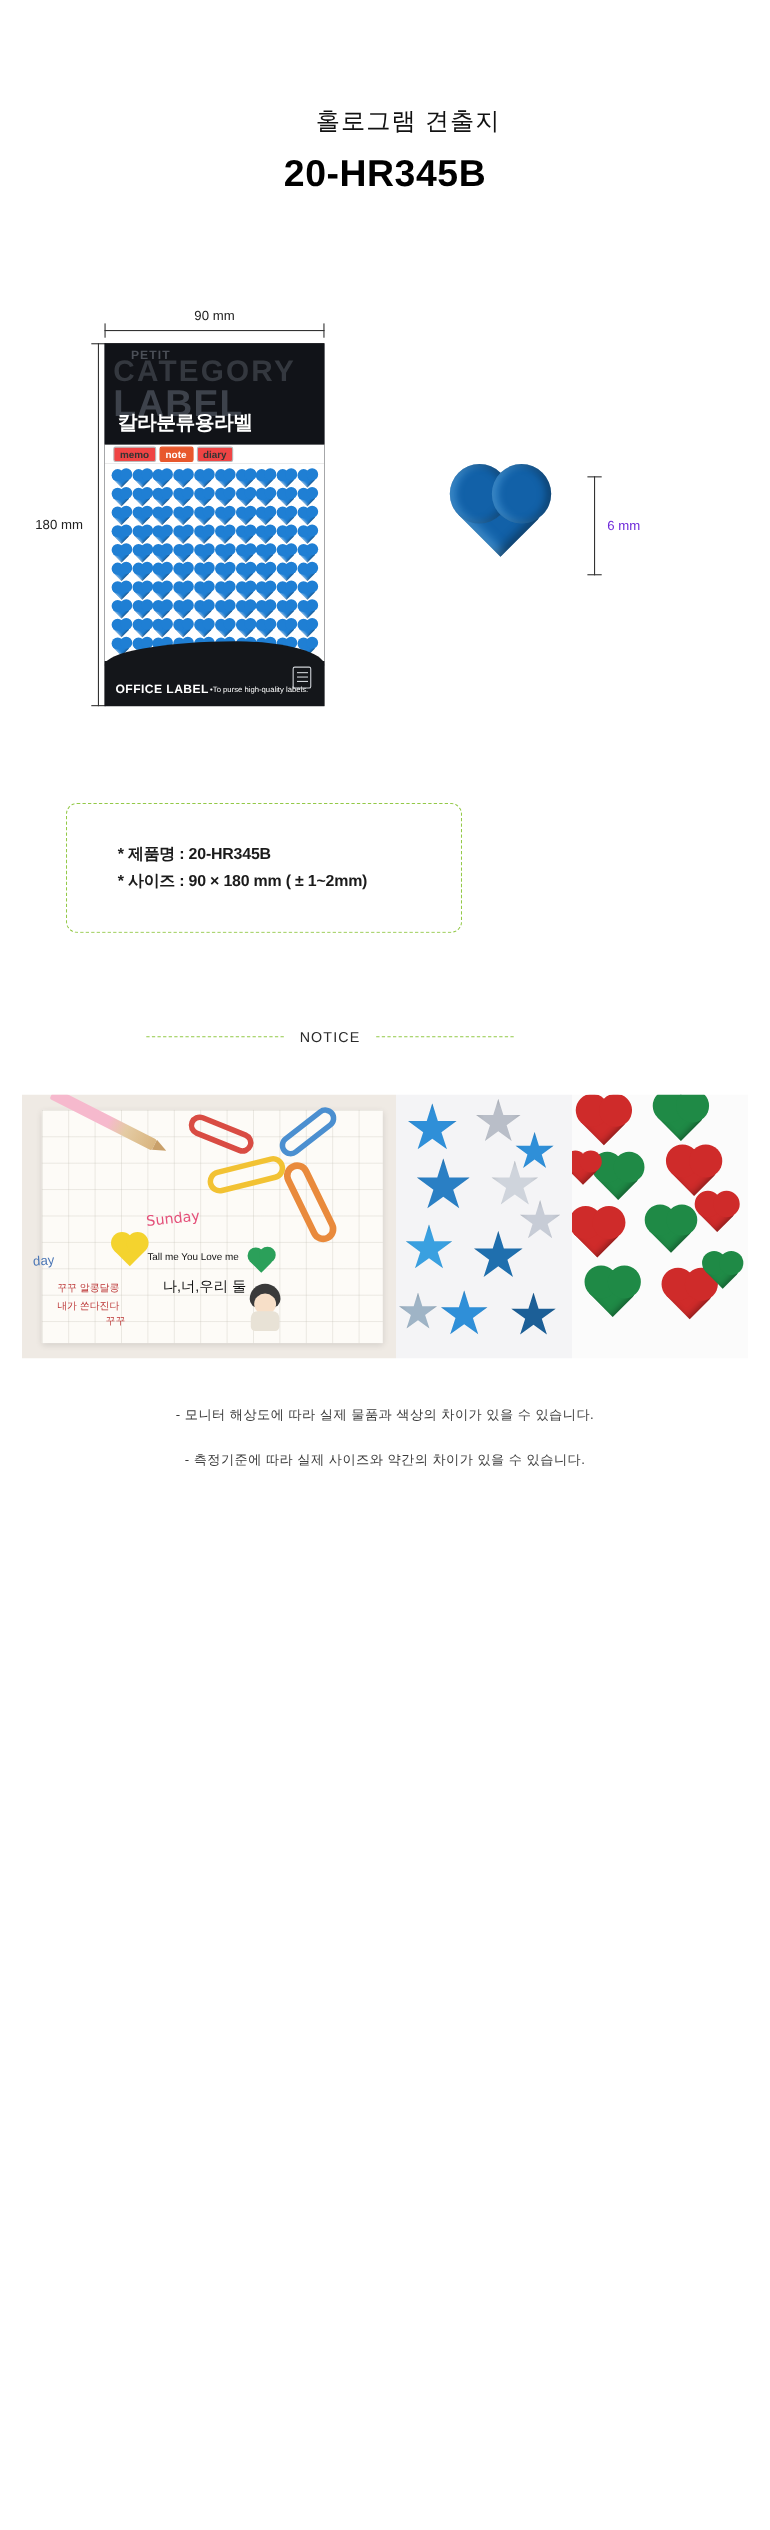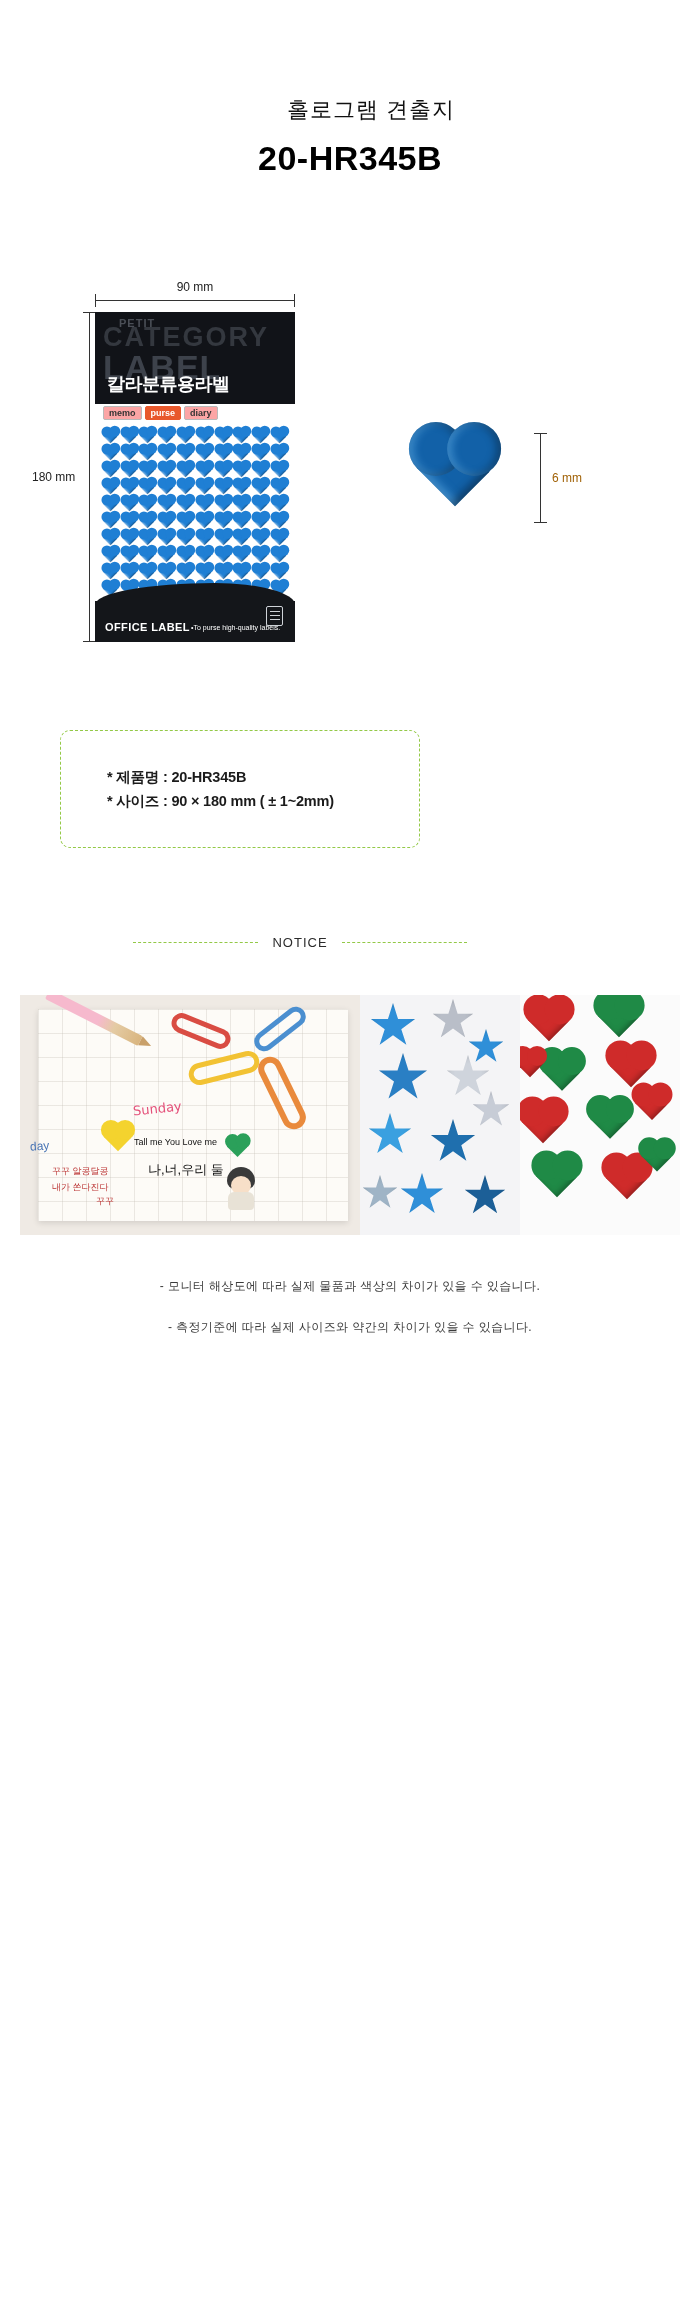--- a/index.html
+++ b/index.html
@@ -174,21 +174,21 @@
     padding: 0 8px;
     gap: 3px;
   }
   .pkg-tab {
     font-size: 9px;
     font-weight: bold;
     color: #333;
     padding: 1px 5px;
     border: 1px solid #b9b9b9;
     border-radius: 2px;
-    background: #fca5a5;
+    background: #ef4444;
     line-height: 10px;
   }
   .pkg-tab.active {
     background: #e8582c;
     color: #fff;
     border-color: #e8582c;
   }
   .sticker-sheet {
     position: relative;
     height: 180px;
@@ -322,21 +322,21 @@
     background: #333;
   }
   .dim-right .cap-t { top: 0; }
   .dim-right .cap-b { bottom: 0; }
   .dim-right .label {
     position: absolute;
     left: 12px;
     top: 50%;
     transform: translateY(-50%);
     font-size: 12px;
-    color: #a16207;
+    color: #6d28d9;
     white-space: nowrap;
     text-align: center;
   }
 
   
   .info-box {
     position: absolute;
     left: 60px;
     top: 730px;
     width: 360px;
@@ -595,21 +595,21 @@
 
   <div class="package">
     <div class="pkg-header">
       <div class="pkg-ghost1">PETIT</div>
       <div class="pkg-ghost2">CATEGORY</div>
       <div class="pkg-ghost3">LABEL</div>
       <div class="pkg-kr">칼라분류용라벨</div>
     </div>
     <div class="pkg-tabs">
       <span class="pkg-tab">memo</span>
-      <span class="pkg-tab active">purse</span>
+      <span class="pkg-tab active">note</span>
       <span class="pkg-tab">diary</span>
     </div>
     <div class="sticker-sheet" id="sheet">
         <div class="heart-mini"></div>
         <div class="heart-mini"></div>
         <div class="heart-mini"></div>
         <div class="heart-mini"></div>
         <div class="heart-mini"></div>
         <div class="heart-mini"></div>
         <div class="heart-mini"></div>

